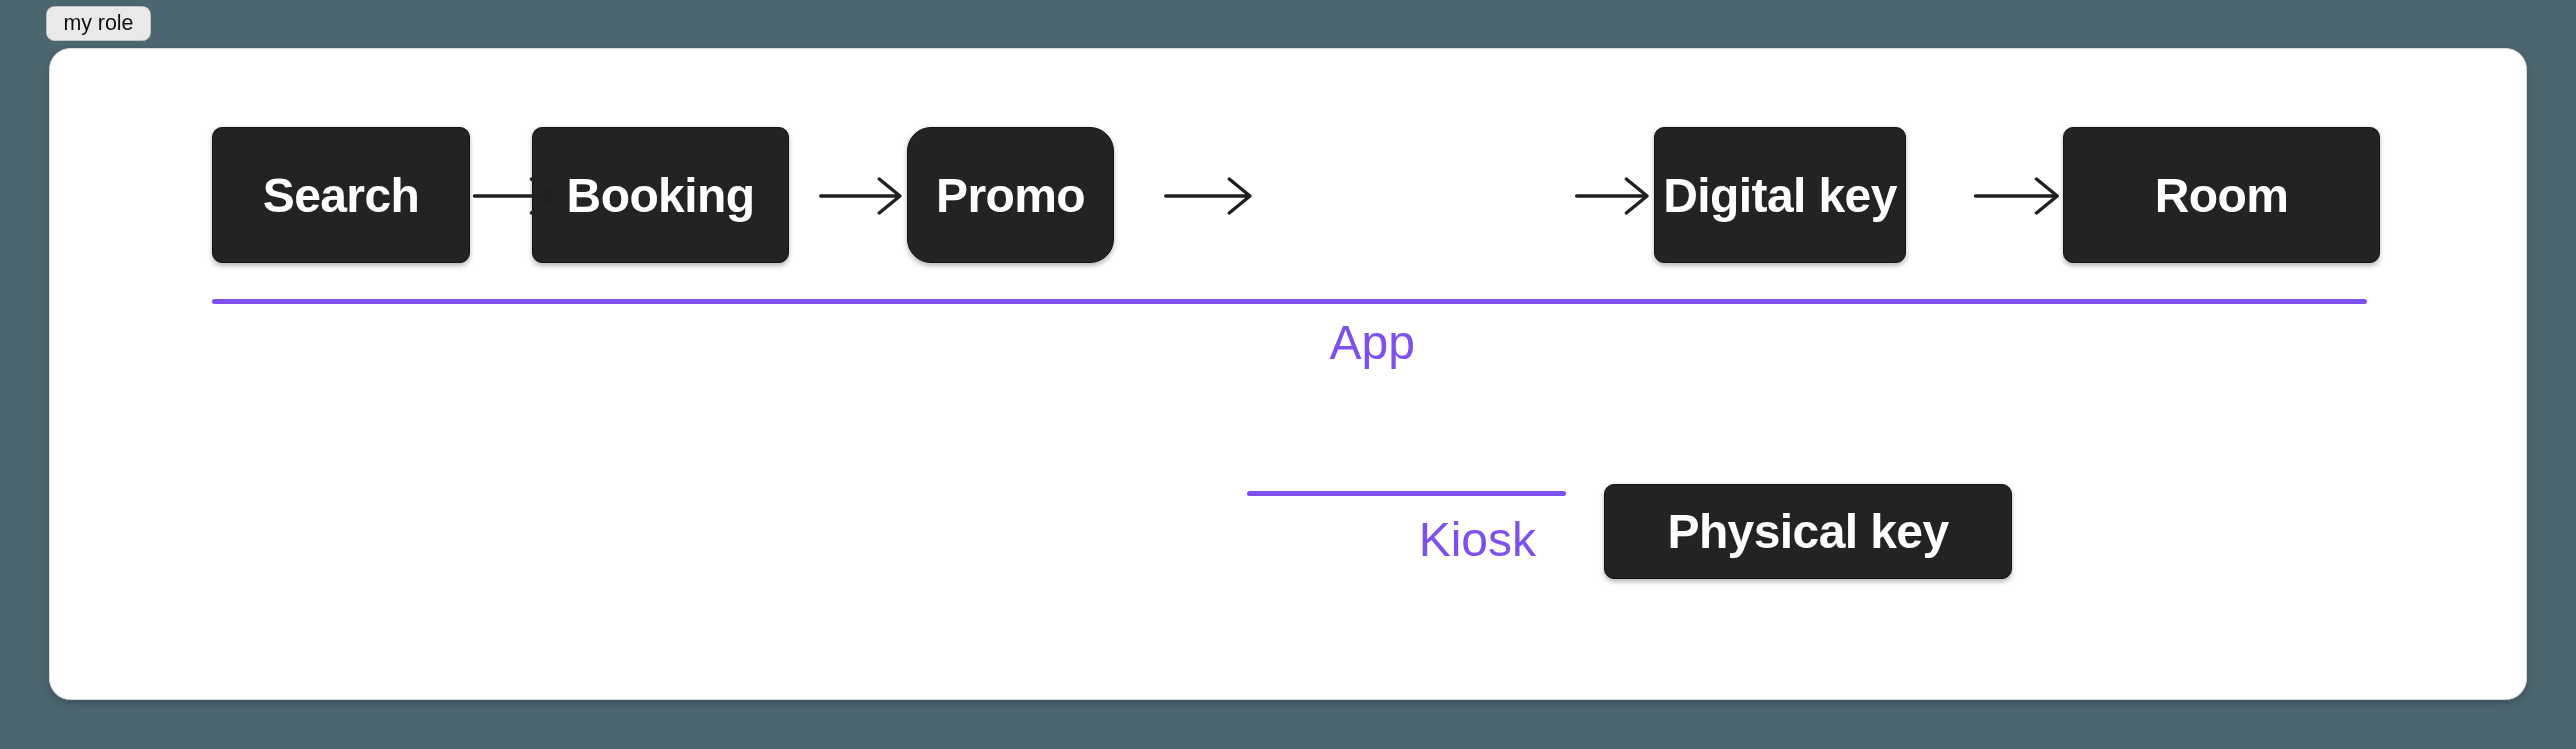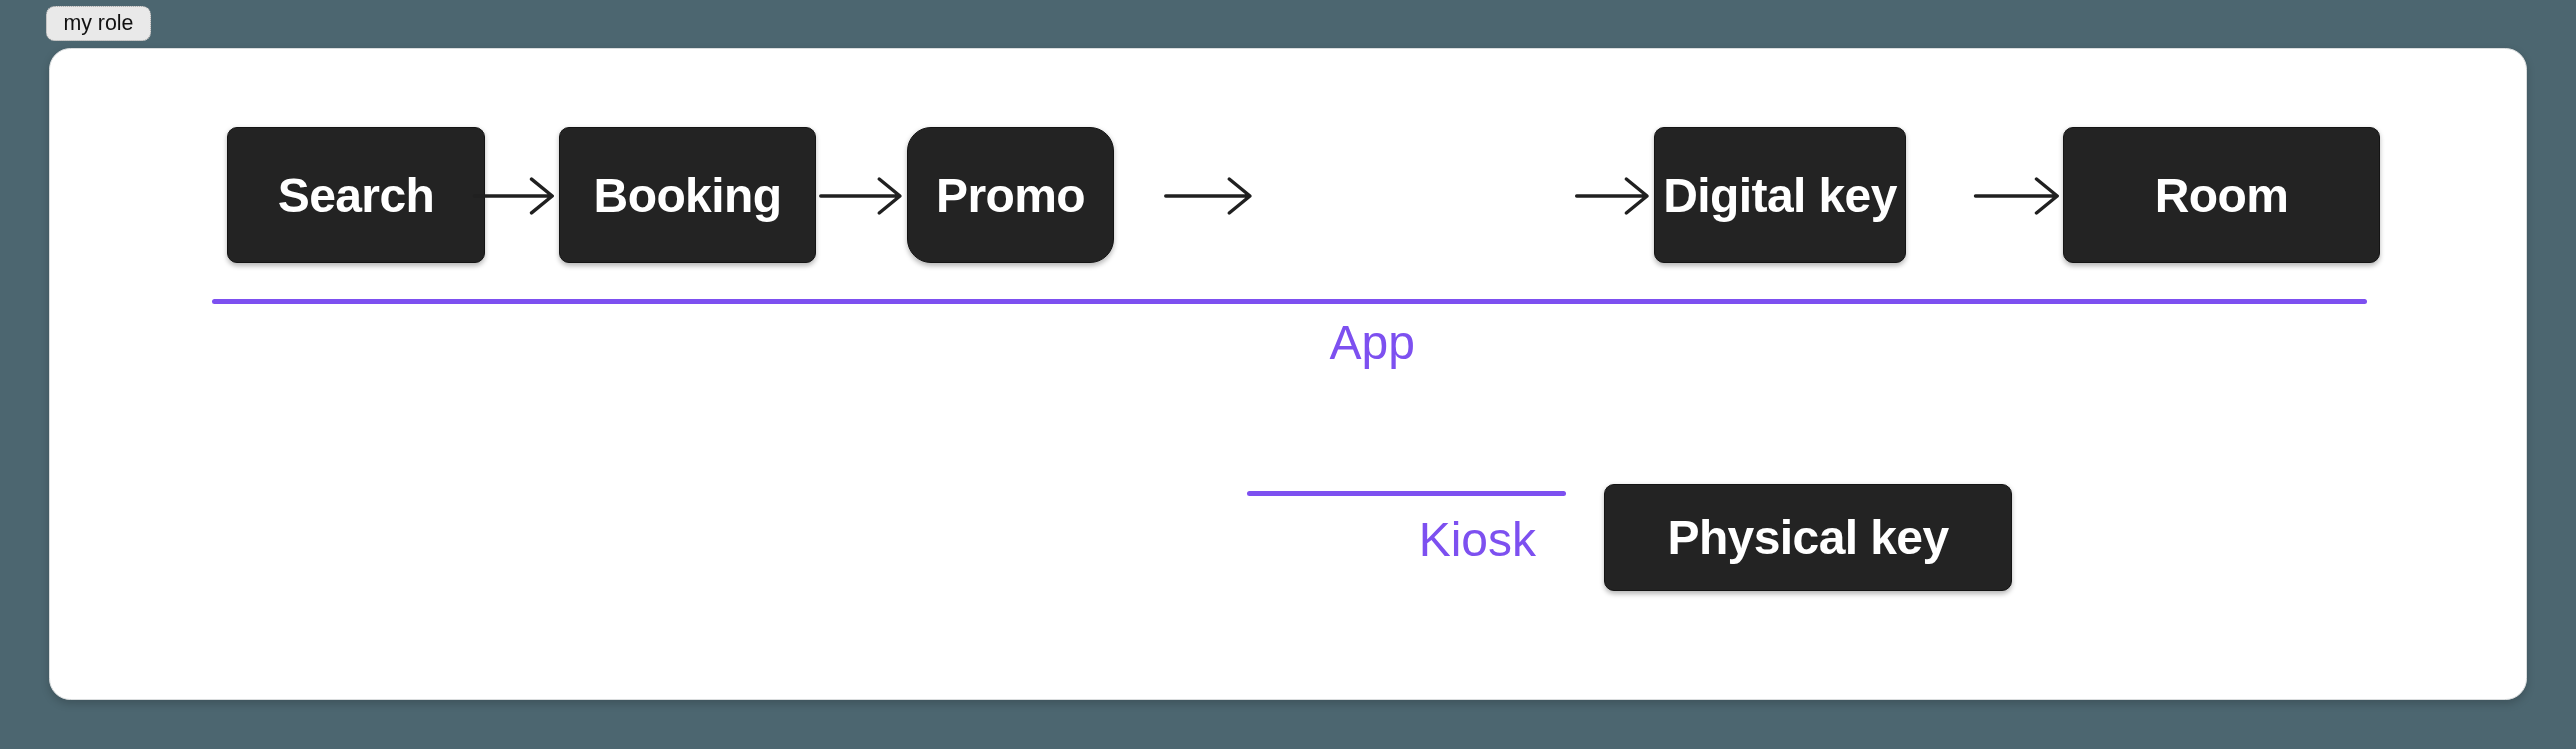--- a/index.html
+++ b/index.html
@@ -90,24 +90,24 @@
 </style>
 </head>
 <body>
 
 <div class="frame-chip">
   <span>my role</span>
 </div>
 
 <div class="frame">
 
-  <div class="node flow-node" style="left:162px;width:258px;margin-left:15px;">
+  <div class="node flow-node" style="left:162px;width:258px;">
     <span>Search</span>
   </div>
-  <div class="node flow-node" style="left:509px;width:257px;">
+  <div class="node flow-node" style="left:482px;width:257px;">
     <span>Booking</span>
   </div>
   <div class="node flow-node" style="left:857px;width:207px;border-radius:24px;">
     <span>Promo</span>
   </div>
   <div class="node flow-node" style="left:1604px;width:252px;">
     <span>Digital key</span>
   </div>
   <div class="node flow-node" style="left:2013px;width:317px;">
     <span>Room</span>
@@ -128,18 +128,18 @@
   <svg class="arrow" style="left:1923px;width:88px;" viewBox="0 0 140 70">
     <path d="M4 35 H129 M101 8 L134 35 L101 62" fill="none" stroke="currentColor" stroke-width="5.5" stroke-linecap="round" stroke-linejoin="round"></path>
   </svg>
 
   <div class="lane-line" style="left:162px;top:250px;width:2155px;"></div>
   <div class="lane-label" style="left:1113px;top:268px;">App</div>
 
   <div class="lane-line" style="left:1197px;top:442px;width:319px;"></div>
   <div class="lane-label" style="left:1234px;top:465px;">Kiosk</div>
 
-  <div class="node" style="left:1554px;top:435px;width:408px;height:107px;">
+  <div class="node" style="left:1554px;top:435px;width:408px;height:95px;">
     <span>Physical key</span>
   </div>
 
 </div>
 
 
 </body></html>

